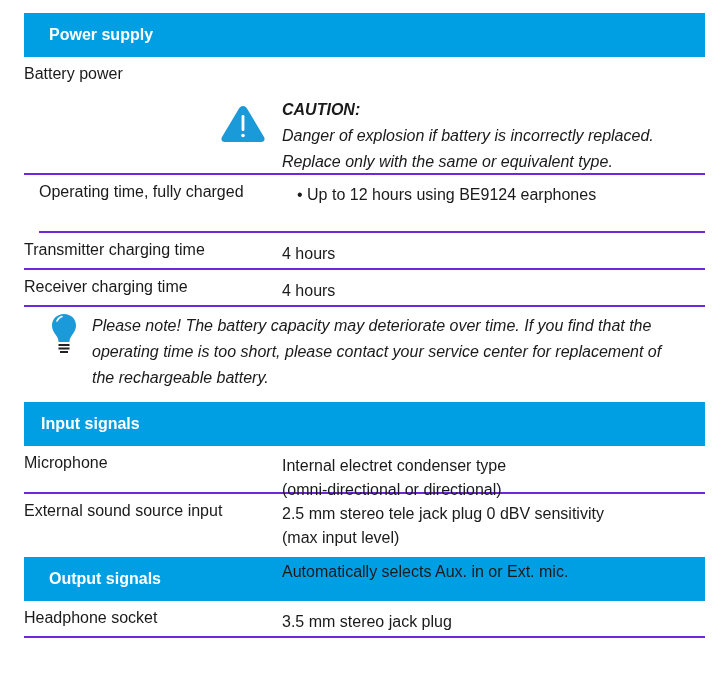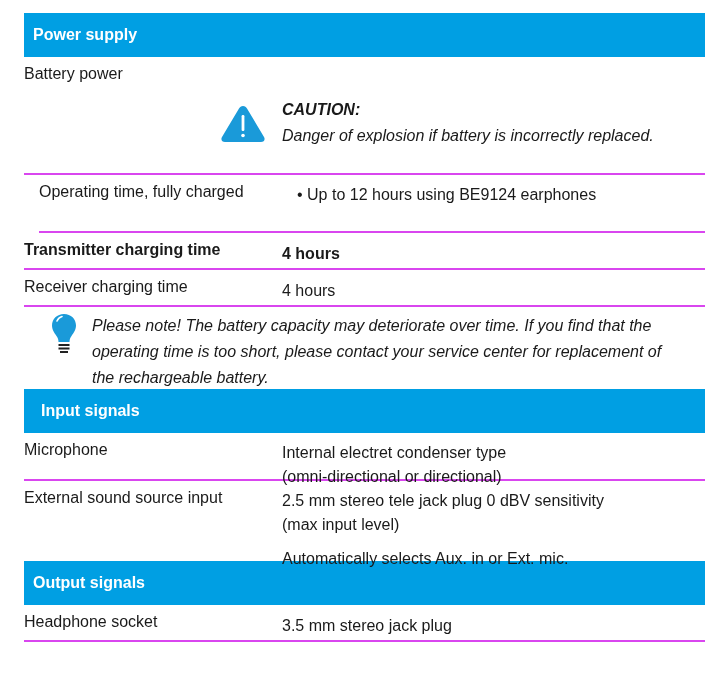--- a/index.html
+++ b/index.html
@@ -21,26 +21,26 @@
       top: 13px;
       width: 681px;
     }
     .section-header {
       background: #009fe3;
       color: #ffffff;
       font-weight: bold;
       font-size: 16px;
       height: 44px;
       line-height: 44px;
-      padding-left: 9px;
+      padding-left: 25px;
       box-sizing: border-box;
     }
     .row {
       position: relative;
-      border-bottom: 2px solid #d946ef;
+      border-bottom: 2px solid #6d28d9;
       box-sizing: border-box;
       font-size: 16px;
     }
     .row.no-border { border-bottom: none; }
     .label {
       position: absolute;
       left: 0;
       top: 8px;
       white-space: nowrap;
     }
@@ -65,21 +65,21 @@
     .caution-block .line { display: block; }
     .warn-icon {
       position: absolute;
       left: 196px;
       top: 47px;
       width: 46px;
       height: 40px;
     }
     .note {
       position: relative;
-      height: 82px;
+      height: 95px;
       font-style: italic;
       font-size: 16px;
     }
     .note .text {
       position: absolute;
       left: 68px;
       top: 6px;
       line-height: 26px;
       white-space: nowrap;
     }
@@ -102,31 +102,32 @@
   <div class="row" style="height:118px;">
     <span class="label">Battery power</span>
     <svg class="warn-icon" viewBox="0 0 46 40">
       <path d="M23 2 C25 2 26 3 27 4.5 L44 33 C45.5 35.5 44 38 41 38 L5 38 C2 38 0.5 35.5 2 33 L19 4.5 C20 3 21 2 23 2 Z" fill="#1a9ad9"></path>
       <rect x="21.6" y="11" width="2.8" height="16" rx="1.2" fill="#ffffff"></rect>
       <circle cx="23" cy="31.5" r="1.8" fill="#ffffff"></circle>
     </svg>
     <div class="caution-block">
       <span class="title">CAUTION:</span>
       <span class="line">Danger of explosion if battery is incorrectly replaced.</span>
+      <span class="line">Replace only with the same or equivalent type.</span>
     </div>
   </div>
 
   <div class="row" style="height:58px;margin-left:15px;">
     <span class="label">Operating time, fully charged</span>
     <div class="value">
       <span class="line">• Up to 12 hours using BE9124 earphones</span>
     </div>
   </div>
 
-  <div class="row" style="height:37px;font-weight:bold;">
+  <div class="row" style="height:37px;">
     <span class="label">Transmitter charging time</span>
     <span class="value" style="top:9px;">4 hours</span>
   </div>
 
   <div class="row" style="height:37px;">
     <span class="label">Receiver charging time</span>
     <span class="value" style="top:9px;">4 hours</span>
   </div>
 
   <div class="note">
@@ -147,21 +148,21 @@
   <div class="section-header" style="padding-left:17px;">Input signals</div>
 
   <div class="row" style="height:48px;">
     <span class="label">Microphone</span>
     <div class="value">
       <span class="line">Internal electret condenser type</span>
       <span class="line">(omni-directional or directional)</span>
     </div>
   </div>
 
-  <div class="row no-border" style="height:80px;">
+  <div class="row no-border" style="height:63px;">
     <span class="label">External sound source input</span>
     <div class="value">
       <span class="line">2.5 mm stereo tele jack plug 0 dBV sensitivity</span>
       <span class="line">(max input level)</span>
       <span class="line gap">Automatically selects Aux. in or Ext. mic.</span>
     </div>
   </div>
 
   <div class="section-header" style="">Output signals</div>
 

